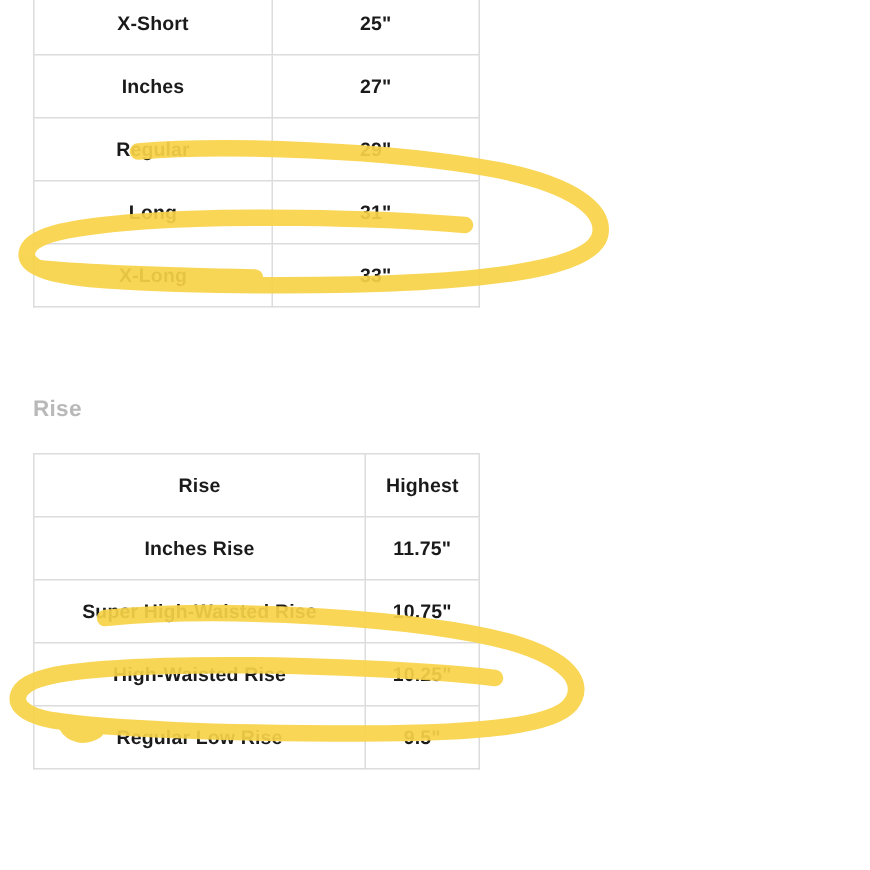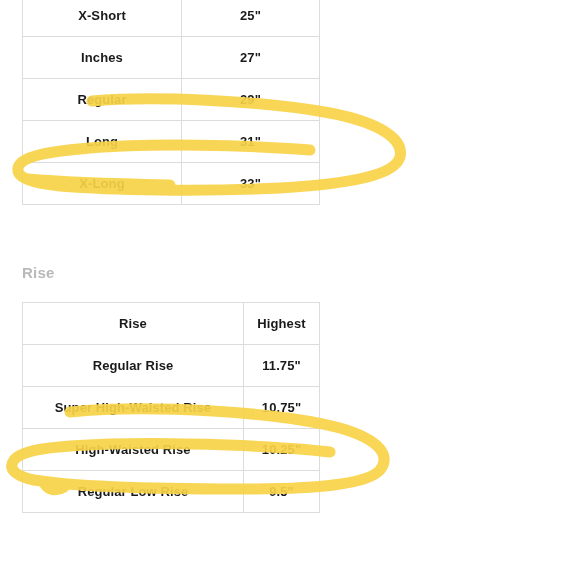--- a/index.html
+++ b/index.html
@@ -121,21 +121,21 @@
     <colgroup>
         <col class="c1">
         <col class="c2">
       </colgroup>
     <tbody>
       <tr>
         <td>Rise</td>
         <td>Highest</td>
       </tr>
       <tr>
-        <td>Regular Rise</td>
+        <td>Inches Rise</td>
         <td>11.75"</td>
       </tr>
       <tr>
         <td>Super High-Waisted Rise</td>
         <td>10.75"</td>
       </tr>
       <tr>
         <td>High-Waisted Rise</td>
         <td>10.25"</td>
       </tr>

